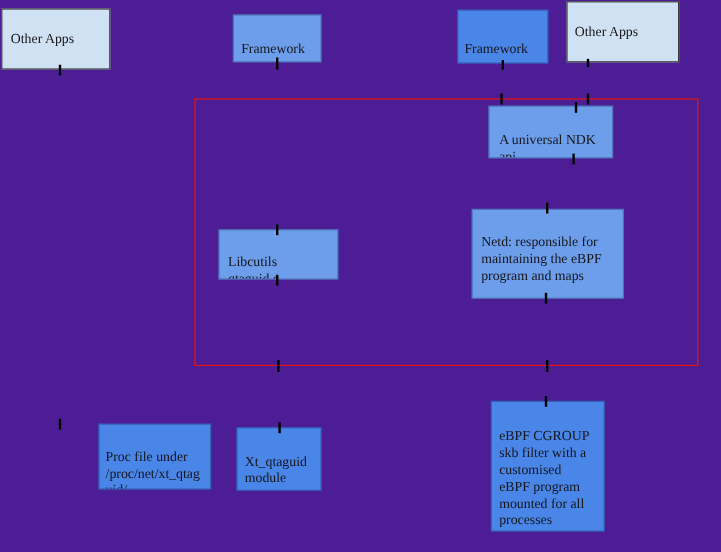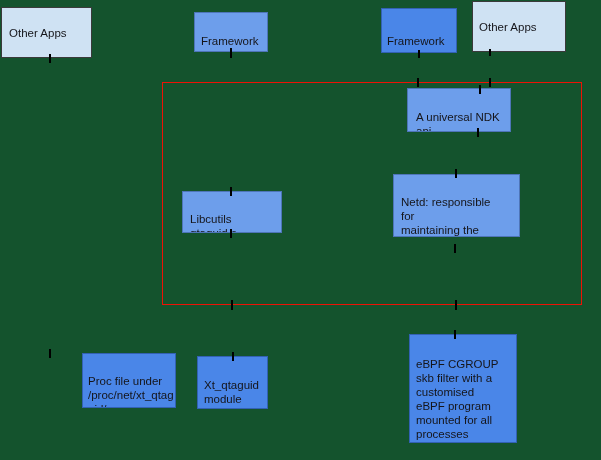--- a/index.html
+++ b/index.html
@@ -1,39 +1,39 @@
 <!DOCTYPE html>
 <html><head>
 <meta charset="utf-8">
 <style>
   html,body{margin:0;padding:0;background:#000;}
   #canvas{
-    position:relative;width:601px;height:460px;background:#14532d;overflow:hidden;
-    font-family:Liberation Sans, sans-serif;
+    position:relative;width:601px;height:460px;background:#4c1d95;overflow:hidden;
+    font-family:Liberation Serif, serif;
   }
   .node{
     position:absolute;box-sizing:border-box;
     font-size:11.5px;line-height:14px;color:#15151a;
     white-space:pre-line;overflow:hidden;
   }
   .light{background:#cfe2f3;border:1px solid #3a3a3a;display:flex;align-items:center;}
   .cornflower{background:#6d9eeb;border:1px solid rgba(20,40,90,0.35);}
   .bright{background:#4a86e8;border:1px solid rgba(10,30,80,0.35);}
 
   
   #other-apps-left{left:1px;top:7px;width:91px;height:51px;padding-left:7px;}
   #framework-left{left:194px;top:12px;width:74px;height:40px;padding:7px 0 0 6px;}
   #framework-right{left:381px;top:8px;width:76px;height:45px;padding:11px 0 0 5px;}
   #other-apps-right{left:472px;top:1px;width:94px;height:51px;padding-left:6px;}
   #ndk-api{left:407px;top:88px;width:104px;height:44px;padding:7px 0 0 8px;}
   #libcutils{left:182px;top:191px;width:100px;height:42px;padding:6px 0 0 7px;}
-  #netd{left:393px;top:174px;width:127px;height:63px;padding:6px 15px 0 7px;}
+  #netd{left:393px;top:174px;width:127px;height:75px;padding:6px 15px 0 7px;}
   #proc-file{left:42px;top:353px;width:94px;height:55px;padding:6px 0 0 5px;margin-left:40px;}
   #xt-qtaguid{left:197px;top:356px;width:71px;height:53px;padding:7px 0 0 6px;}
-  #ebpf-filter{left:409px;top:334px;width:108px;height:109px;padding:8px 0 0 6px;}
+  #ebpf-filter{left:409px;top:334px;width:95px;height:109px;padding:8px 0 0 6px;}
 
   #red-region{
     position:absolute;left:162px;top:82px;width:420px;height:223px;
     border:1.5px solid #ee1205;box-sizing:border-box;background:transparent;
   }
 
   
   .stub{position:absolute;width:2px;background:#000;z-index:6;}
   #s1{left:230px;top:48px;height:10px;}
   #s2{left:49px;top:54px;height:9px;}

